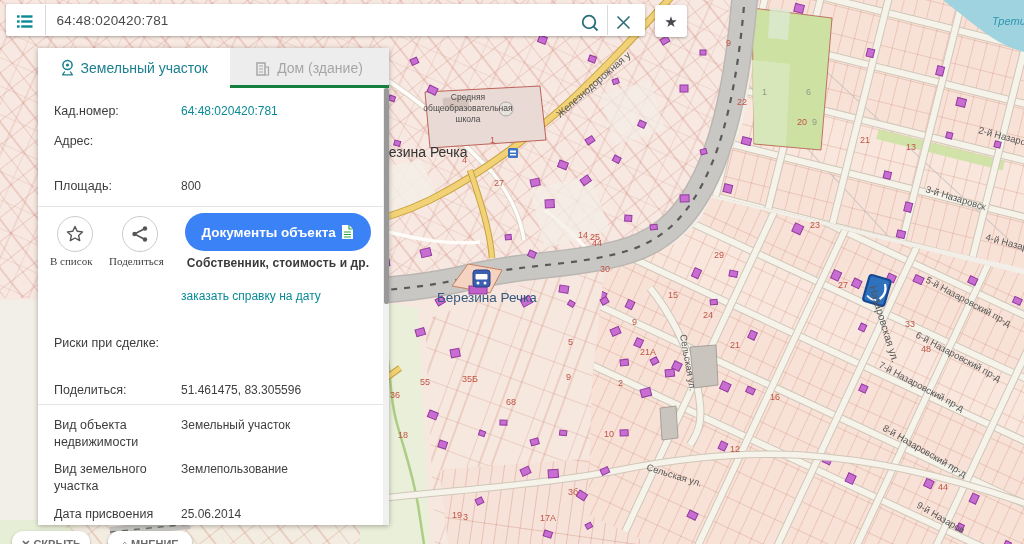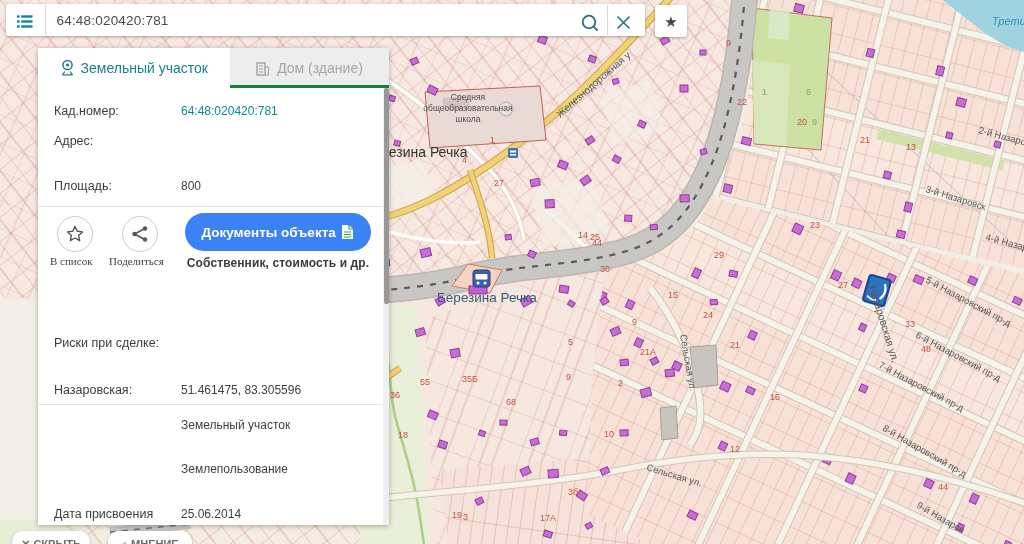--- a/index.html
+++ b/index.html
@@ -452,25 +452,28 @@
           <path d="M3.5 9 L14 3.5 M3.5 9 L14 14.5" stroke="#555" stroke-width="1.5"></path>
         </svg></div>
  <div class="cbl" style="left:12px;top:207px">В список</div>
  <div class="cbl" style="left:71px;top:207px">Поделиться</div>
  <div id="greenbtn">Документы объекта <svg style="vertical-align:-3px" width="15" height="16" viewBox="0 0 15 16">
           <path d="M2 1 H9 L13 5 V15 H2 Z" fill="#fff"></path>
           <path d="M9 1 L9 5 H13" fill="none" stroke="#2aa449" stroke-width="1.2"></path>
           <path d="M4 8 H11 M4 10.5 H11 M4 13 H11" stroke="#2aa449" stroke-width="1.2"></path>
         </svg></div>
  <div id="greensub">Собственник, стоимость и др.</div>
+      <div class="val link" style="top:240px">заказать справку на дату</div>
  <div class="lbl" style="top:287px">Риски при сделке:</div>
- <div class="lbl" style="top:334px">Назаровская:</div>
+ <div class="lbl" style="top:334px">Поделиться:</div>
       <div class="val" style="top:334px">51.461475, 83.305596</div>
  <div class="hr" style="top:356px"></div>
+ <div class="lbl" style="top:369px">Вид объекта<br>недвижимости</div>
       <div class="val" style="top:369px">Земельный участок</div>
+ <div class="lbl" style="top:413px">Вид земельного<br>участка</div>
       <div class="val" style="top:413px">Землепользование</div>
  <div class="lbl" style="top:458px">Дата присвоения</div>
       <div class="val" style="top:458px">25.06.2014</div>
  <div id="sbar"></div>
       <div id="sthumb"></div>
 </div>
 <div class="pill" style="left:12px;top:531px;width:78px;height:22px;line-height:26px">✕ СКРЫТЬ</div>
 <div class="pill" style="left:108px;top:531px;width:84px;height:22px;line-height:26px">⌂ МНЕНИЕ</div>
 </div>
 </body></html>

